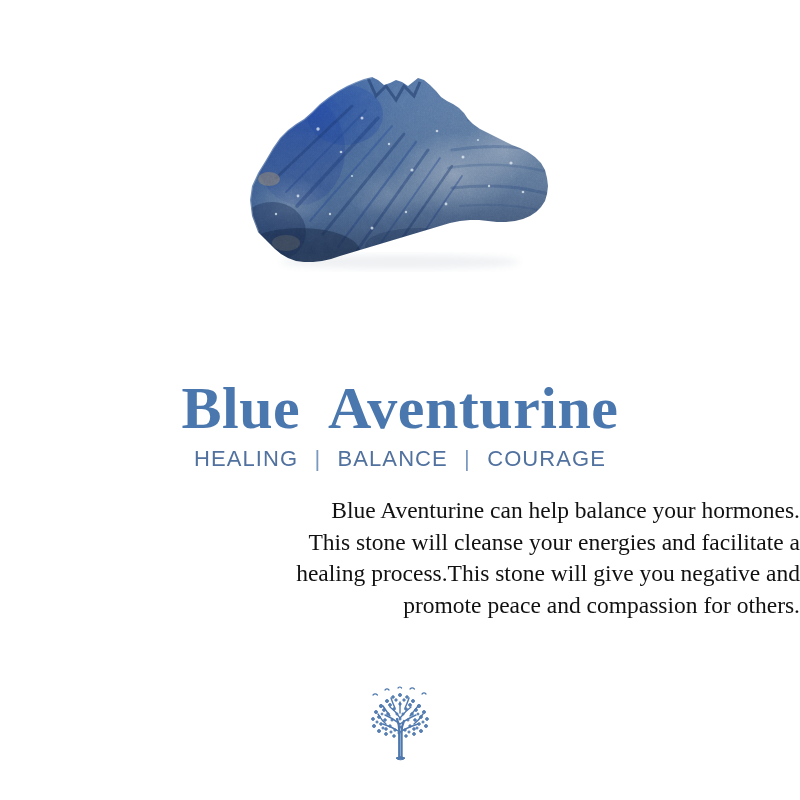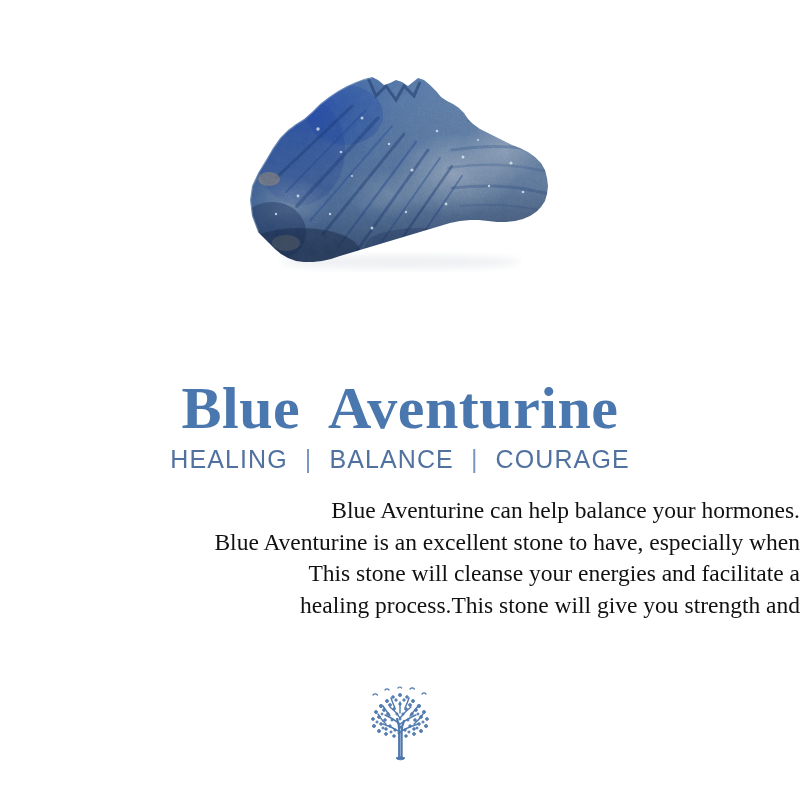--- a/index.html
+++ b/index.html
@@ -55,21 +55,21 @@
   }
 
   
   .keywords {
     position: absolute;
     top: 443px;
     left: 0;
     width: 800px;
     text-align: center;
     font-family: "Liberation Sans", sans-serif;
-    font-size: 25px;
+    font-size: 22px;
     line-height: 32px;
     font-weight: 400;
     color: #51719f;
     letter-spacing: 1.1px;
   }
   .kw-sep {
     color: #7a99c0;
     padding: 0 9px;
     font-weight: 300;
   }
@@ -281,23 +281,23 @@
   <div class="keywords">
     <span>HEALING</span>
     <span class="kw-sep">|</span>
     <span>BALANCE</span>
     <span class="kw-sep">|</span>
     <span>COURAGE</span>
   </div>
 
   <div class="body-copy">
     <span class="line">Blue Aventurine can help balance your hormones.</span>
-    <span class="line">Blue Aventurine is an excellent stone to have, especially when</span>
     <span class="line">This stone will cleanse your energies and facilitate a</span>
-    <span class="line">healing process.This stone will give you strength and</span>
+    <span class="line">healing process.This stone will give you negative and</span>
+    <span class="line">promote peace and compassion for others.</span>
   </div>
 
   <div class="logo">
     <svg class="logo-mark" viewBox="0 0 96 76" xmlns="http://www.w3.org/2000/svg">
       <g stroke="#4f79ae" fill="#4f79ae">
 
         <path d="M47.2,72 L47.2,44 C47.2,40 46.2,36 45,33" fill="none" stroke-width="2.2" stroke-linecap="round"></path>
         <path d="M49.6,72 L49.6,46 C49.6,42 50.6,38 52,35" fill="none" stroke-width="2.2" stroke-linecap="round"></path>
         <path d="M44,72 q4.5,-3 9,0 q-1,1.8 -4.5,1.8 q-3.5,0 -4.5,-1.8 Z"></path>
 

